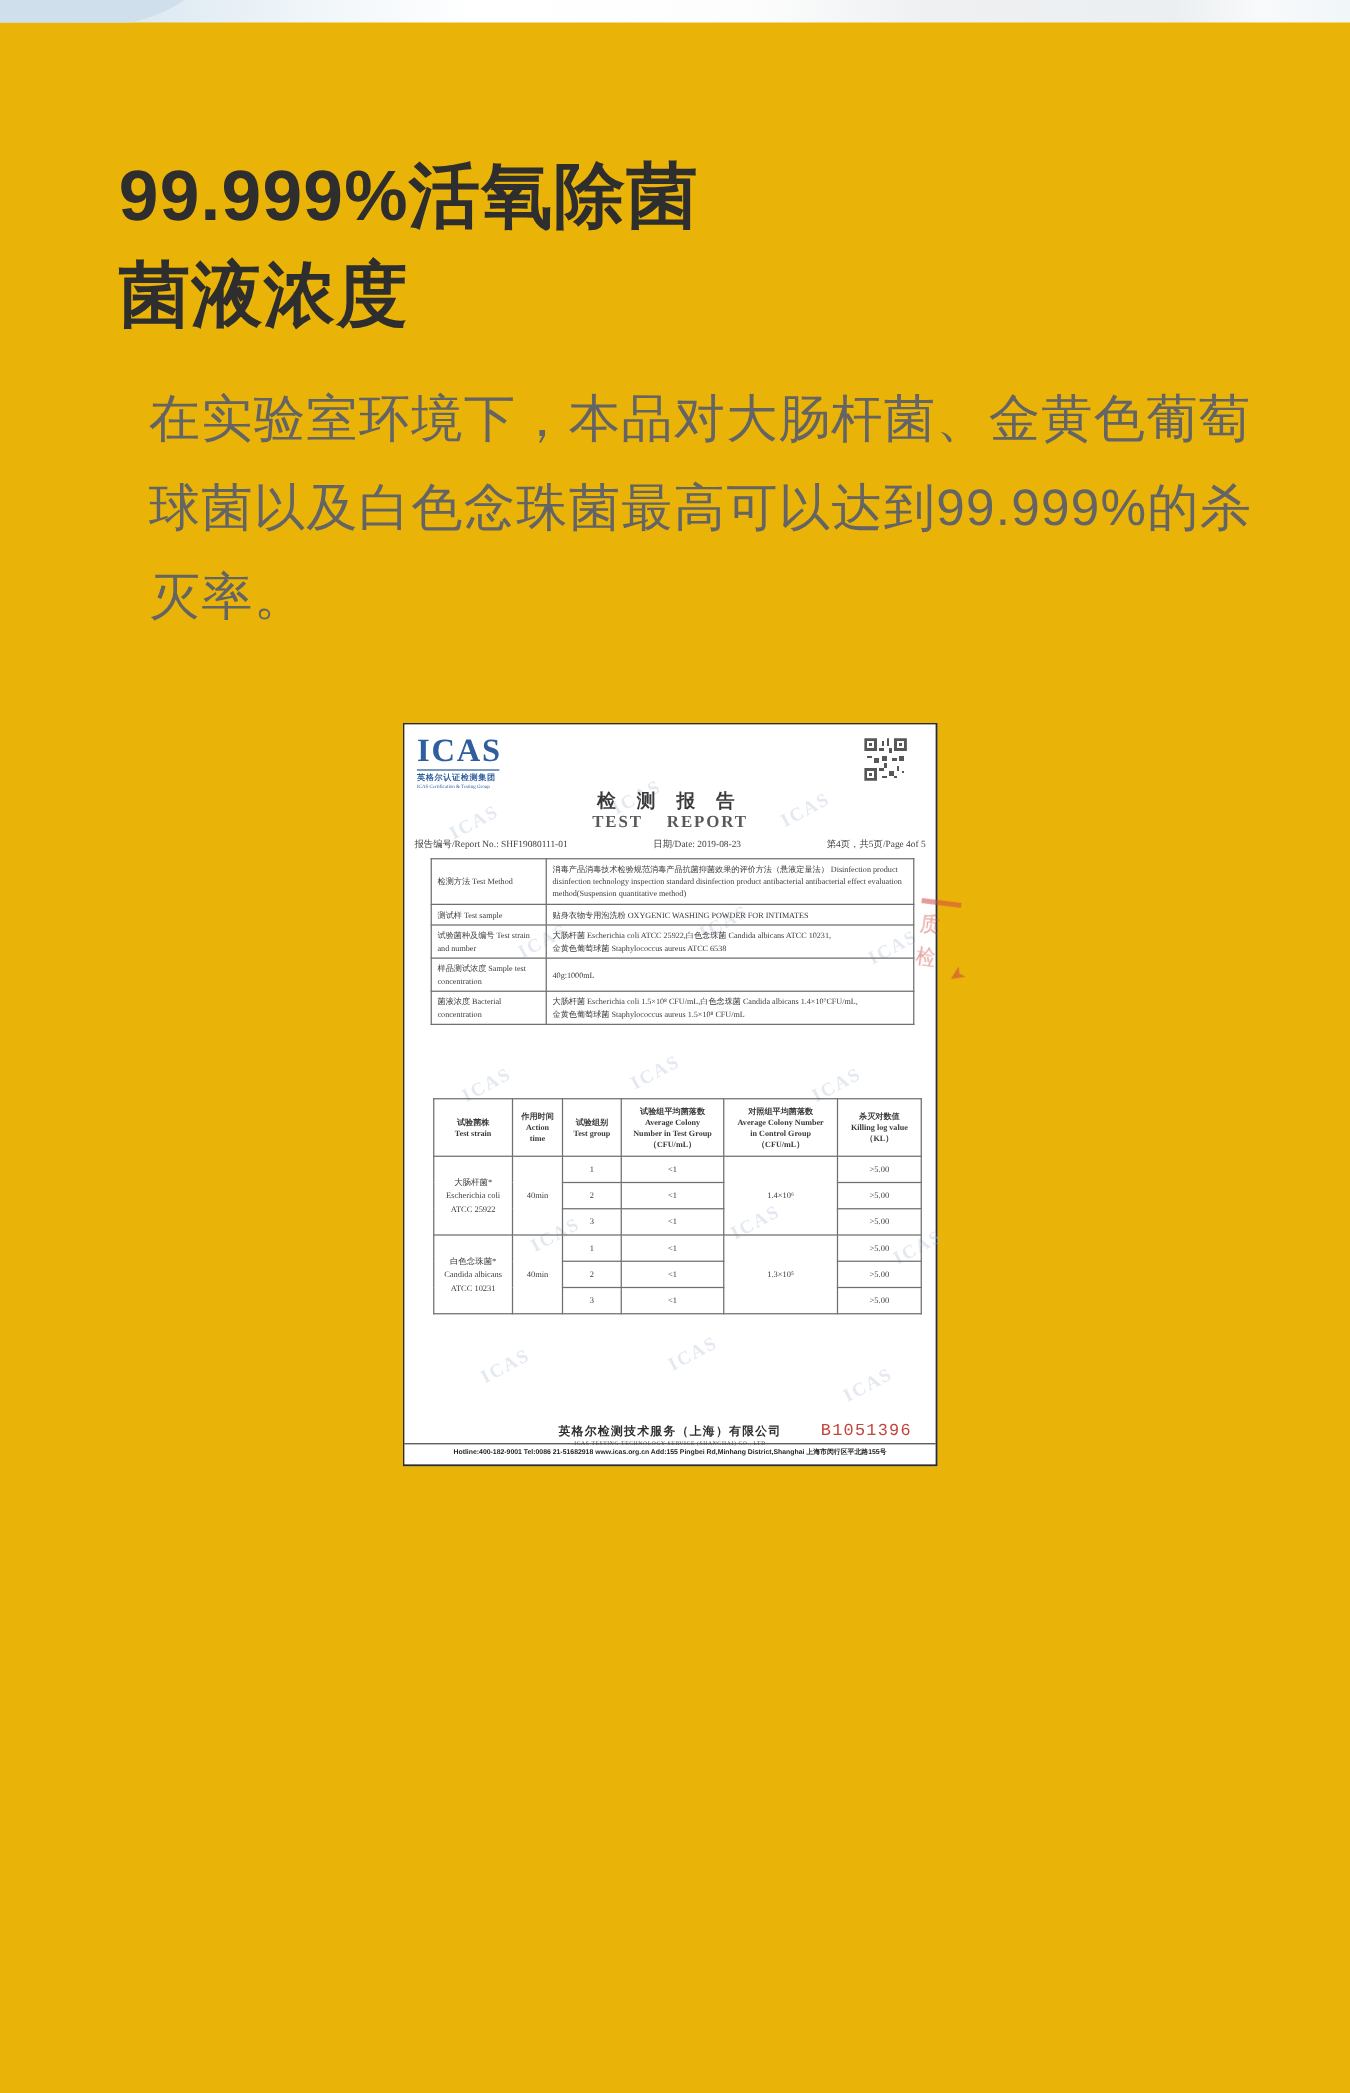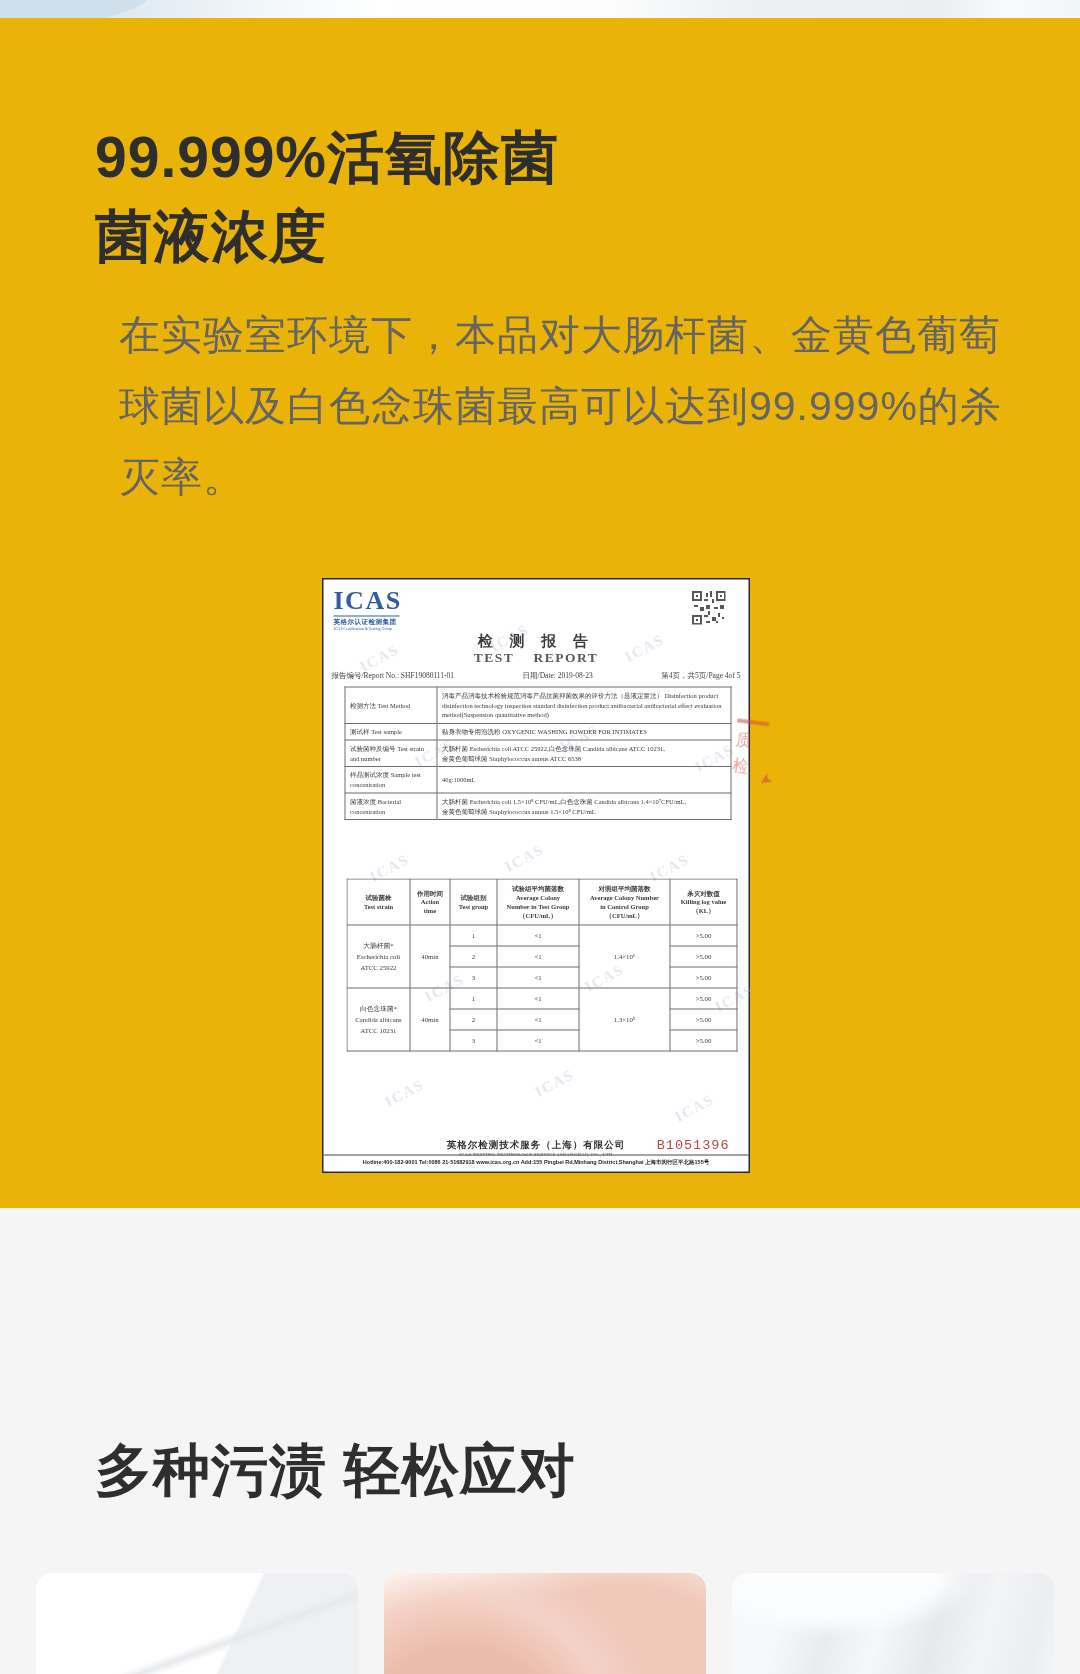--- a/index.html
+++ b/index.html
@@ -288,22 +288,14 @@
       <div class="seal">
         <div class="bar"></div>
         <span class="ch">质</span>
         <span class="ch">检</span>
         <span class="arrow">➤</span>
       </div>
 
     </div>
   </div>
 
-  <div class="gray-section">
-    <div class="section2-title">多种污渍 轻松应对</div>
-    <div class="tiles">
-      <div class="tile tile-1"></div>
-      <div class="tile tile-2"></div>
-      <div class="tile tile-3"></div>
-    </div>
-  </div>
 
 </div>
 
 </body></html>

